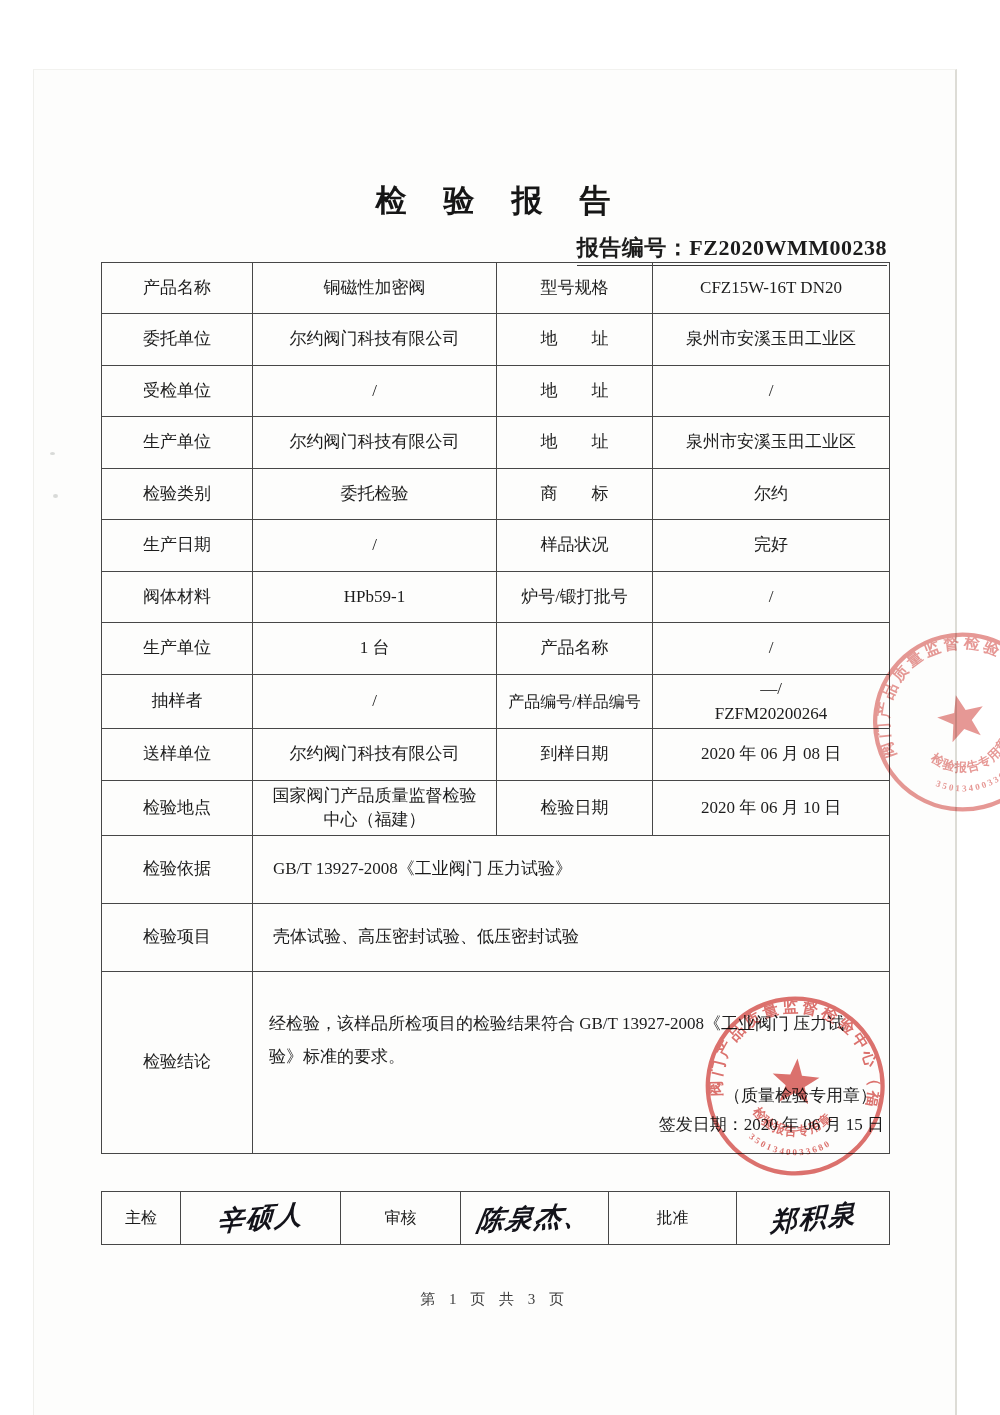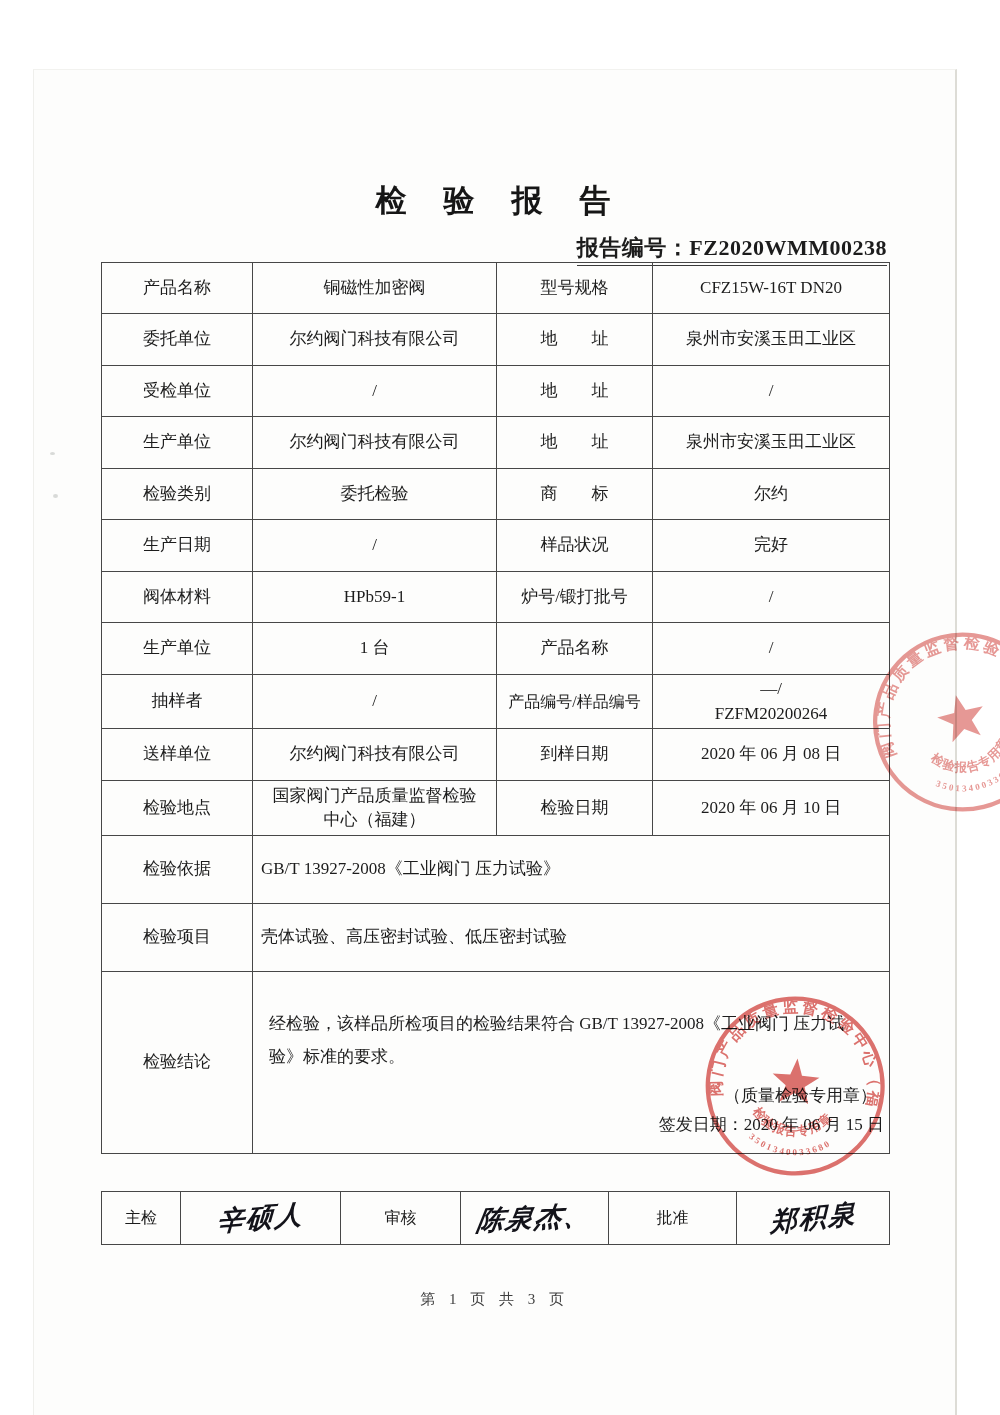--- a/index.html
+++ b/index.html
@@ -8,21 +8,21 @@
   .page{position:absolute;left:33px;top:69px;width:921px;height:1347px;background:#fdfdfc;
         border-left:1px solid #efefec;border-top:1px solid #f2f2ef;border-right:2px solid #dddcd6;}
   .title{position:absolute;top:110px;left:0;width:100%;text-align:center;margin:0;
          font-size:31px;font-weight:bold;letter-spacing:3px;color:#161616;}
   .report-no{position:absolute;top:163px;right:68px;font-size:22px;font-weight:600;
              border-bottom:1.5px solid #3a3a3a;padding-bottom:2px;letter-spacing:.5px;}
   table{border-collapse:collapse;table-layout:fixed;}
   .tbl{position:absolute;left:67px;top:192px;width:788px;}
   .tbl td{border:1.4px solid #474747;text-align:center;vertical-align:middle;
           font-size:17px;line-height:1.45;padding:2px 5px;white-space:pre-line;overflow:hidden;}
-  .tbl td.lft{text-align:left;padding-left:8px;}
+  .tbl td.lft{text-align:left;padding-left:20px;}
   .concl{position:relative;text-align:left !important;vertical-align:top !important;padding:10px 16px 6px 16px !important;}
   .concl .body{line-height:1.95;display:block;}
   .seal-note{position:absolute;right:12px;top:112px;white-space:nowrap;margin-left:30px;}
   .issue{position:absolute;right:5px;top:141px;white-space:nowrap;}
   .sigtbl{position:absolute;left:67px;top:1121px;width:788px;}
   .sigtbl td{border:1.4px solid #474747;text-align:center;vertical-align:middle;font-size:16px;overflow:hidden;}
   .hand{display:inline-block;font-size:27px;font-weight:600;font-style:italic;color:#13131a;
         transform:rotate(-5deg) skewX(-8deg);letter-spacing:2px;white-space:nowrap;}
   .hand.h2{transform:rotate(-3deg) skewX(-12deg);}
   .hand.h3{transform:rotate(-6deg) skewX(-6deg);}

